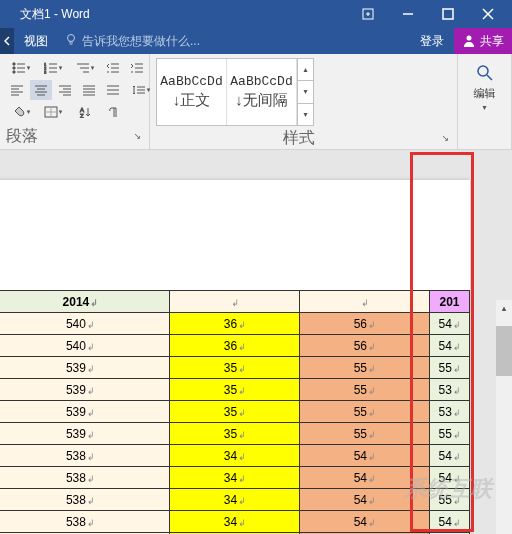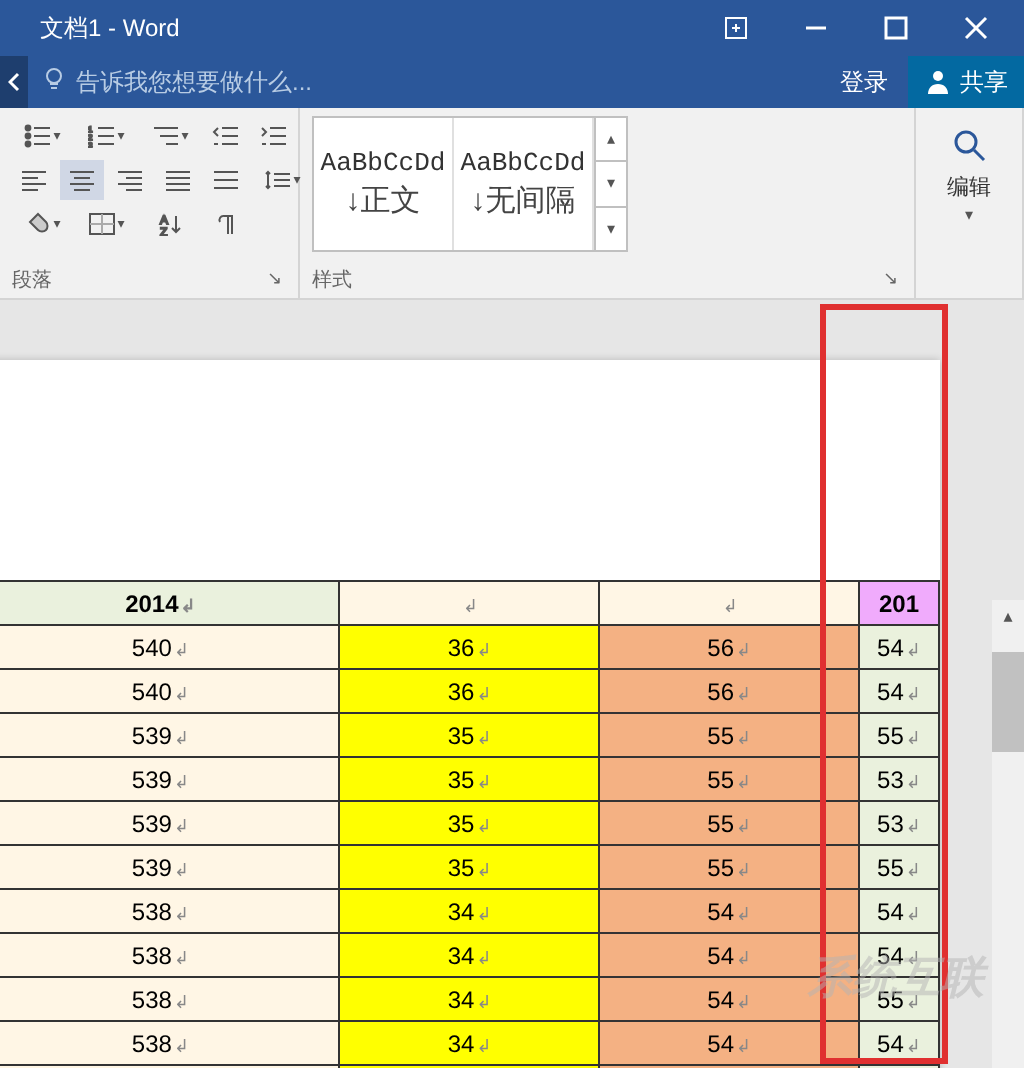--- a/index.html
+++ b/index.html
@@ -8,25 +8,25 @@
 .titlebar { background: #2b579a; height: 28px; display: flex; align-items: center; color: #fff; font-size: 12px; padding: 0 4px; }
 .titlebar .title { margin-left: 16px; flex: 1; }
 .titlebar .winbtn { width: 40px; height: 28px; display: flex; align-items: center; justify-content: center; }
 .titlebar .winbtn svg { stroke: #fff; fill: none; }
 
 .menubar { background: #2b579a; height: 26px; display: flex; align-items: center; color: #fff; font-size: 12px; }
 .menubar .tab { padding: 0 10px; height: 26px; display: flex; align-items: center; }
 .menubar .hint { display: flex; align-items: flex-start; gap: 4px; color: #b8cce4; margin-left: 6px; }
 .menubar .spacer { flex: 1; }
 .menubar .login { padding: 0 10px; }
-.menubar .share { background: #0369a1; padding: 0 8px; height: 26px; display: flex; align-items: center; gap: 4px; }
+.menubar .share { background: #a21caf; padding: 0 8px; height: 26px; display: flex; align-items: center; gap: 4px; }
 
 .ribbon { background: #f1f1f1; border-bottom: 1px solid #d4d4d4; height: 96px; display: flex; }
 .group { border-right: 1px solid #d4d4d4; padding: 4px 6px 2px 6px; display: flex; flex-direction: column; }
-.group-label { text-align: left; font-size: 10px; color: #666; margin-top: auto; padding-top: 2px; }
+.group-label { text-align: center; font-size: 16px; color: #666; margin-top: auto; padding-top: 2px; }
 .group-body { flex: 1; display: flex; gap: 4px; }
 
 .para-col { display: flex; flex-direction: column; gap: 2px; }
 .para-row { display: flex; gap: 2px; }
 .ibtn { width: 22px; height: 20px; display: flex; align-items: center; justify-content: center; background: transparent; border: none; }
 .ibtn.wide { width: 30px; }
 .ibtn svg { stroke: #555; fill: #555; }
 .ibtn .dd { font-size: 7px; color: #555; margin-left: 1px; }
 
 .styles-gallery { display: flex; border: 1px solid #c0c0c0; background: #fff; height: 68px; }
@@ -93,20 +93,21 @@
       </svg>
   </div>
 </div>
 
 <div class="menubar">
   <div class="tab" style="background:#1e3e6e;width:14px;padding:0 4px;">
     <svg width="6" height="10" viewBox="0 0 6 10">
         <path d="M5 1L1 5l4 4" stroke="#fff" fill="none" stroke-width="1.5"></path>
       </svg>
   </div>
+  <div class="tab">视图</div>
   <div class="hint">
     <svg width="14" height="14" viewBox="0 0 14 14">
         <circle cx="7" cy="5" r="3.5" stroke="#b8cce4" fill="none"></circle>
         <path d="M5 9h4M5.5 11h3" stroke="#b8cce4"></path>
       </svg>
     <span>告诉我您想要做什么...</span>
   </div>
   <div class="spacer"></div>
   <div class="login">登录</div>
   <div class="share">

